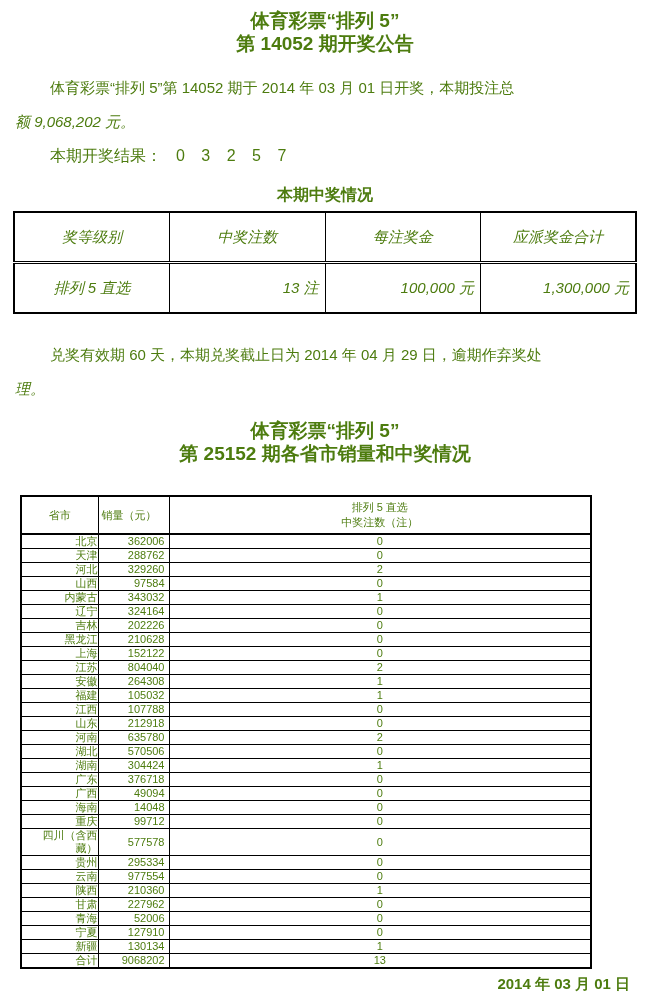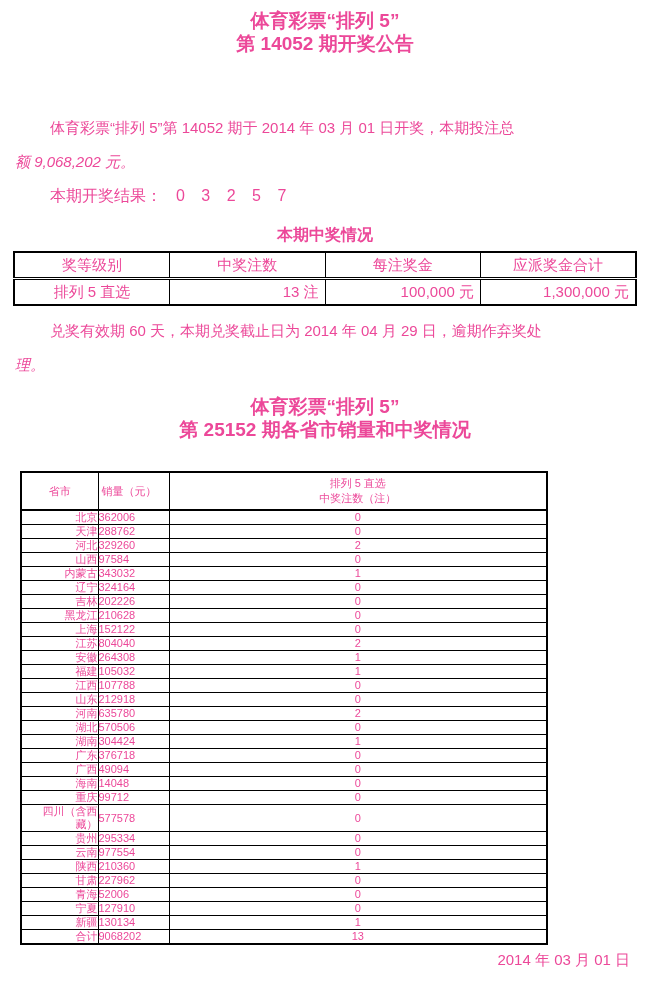--- a/index.html
+++ b/index.html
@@ -1,45 +1,45 @@
 <!DOCTYPE html>
 <html><head>
 <meta charset="utf-8">
 <style>
   html, body { margin: 0; padding: 0; background: #ffffff; }
   .page {
-    width: 650px; height: 1000px; background: #ffffff; color: #ec4899;
+    width: 650px; height: 1000px; background: #ffffff; color: #4d7c0f;
     font-family: "Liberation Sans", "DejaVu Sans", sans-serif;
     box-sizing: border-box; overflow: hidden; position: relative;
   }
   .doc-title { padding-top: 9px; text-align: center; font-size: 19px; font-weight: bold; line-height: 23px; }
   .body-para { margin: 0 15px; font-size: 15px; line-height: 34px; }
-  .intro-para { margin-top: 56px; }
+  .intro-para { margin-top: 16px; }
   .line-indent { text-indent: 35px; white-space: nowrap; }
   .line-flush { text-indent: 0; white-space: nowrap; font-style: italic; }
   .result-line { margin: 0 15px; font-size: 16px; line-height: 34px; text-indent: 35px; }
   .result-digits { margin-left: 14px; letter-spacing: 6px; }
   .t1-title { margin-top: 12px; text-align: center; font-size: 16px; font-weight: bold; }
   table { border-collapse: collapse; }
   table.t1 { margin: 5px auto 0 13px; width: 624px; font-size: 15px; table-layout: fixed; border: 2px solid #000; }
-  table.t1 th, table.t1 td { border: 1px solid #000; height: 24px; padding: 0 6px; font-weight: normal; }
+  table.t1 th, table.t1 td { border: 1px solid #000; height: 24px; padding: 12px 6px; font-weight: normal; font-style: italic; }
   table.t1 thead th { border-bottom: 3px double #000; text-align: center; }
   table.t1 td.c-level { text-align: center; }
   table.t1 td.c-num { text-align: right; }
-  .redeem-para { margin-top: 8px; }
+  .redeem-para { margin-top: 24px; }
   .section-title { margin-top: 13px; text-align: center; font-size: 19px; font-weight: bold; line-height: 23px; }
-  table.t2 { margin: 30px 0 0 20px; width: 528px; font-size: 11px; table-layout: fixed; border: 2px solid #000; padding-left: 8px; }
+  table.t2 { margin: 30px 0 0 20px; width: 572px; font-size: 11px; table-layout: fixed; border: 2px solid #000; padding-left: 8px; }
   table.t2 th, table.t2 td { border: 1px solid #000; padding: 0; font-weight: normal; }
   table.t2 thead th { border-bottom: 2px solid #000; height: 36px; text-align: center; line-height: 15px; }
   table.t2 thead th.h-sales { text-align: left; padding-left: 3px; }
   table.t2 td { height: 13px; line-height: 13px; }
   table.t2 td.province { text-align: right; }
-  table.t2 td.sales { padding-right: 4px; margin-left: 29px; }
+  table.t2 td.sales { text-align: right; padding-right: 4px; margin-left: 29px; }
   table.t2 td.wins { text-align: center; }
-  .footer-date { margin: 6px 20px 0 0; text-align: right; font-size: 15px; }
+  .footer-date { margin: 6px 20px 0 0; text-align: right; font-size: 15px; font-weight: bold; }
 </style>
 </head>
 <body>
 
 <div class="page">
 
   <div class="doc-title">
     <div>体育彩票“排列 5”</div>
     <div>第 14052 期开奖公告</div>
   </div>

